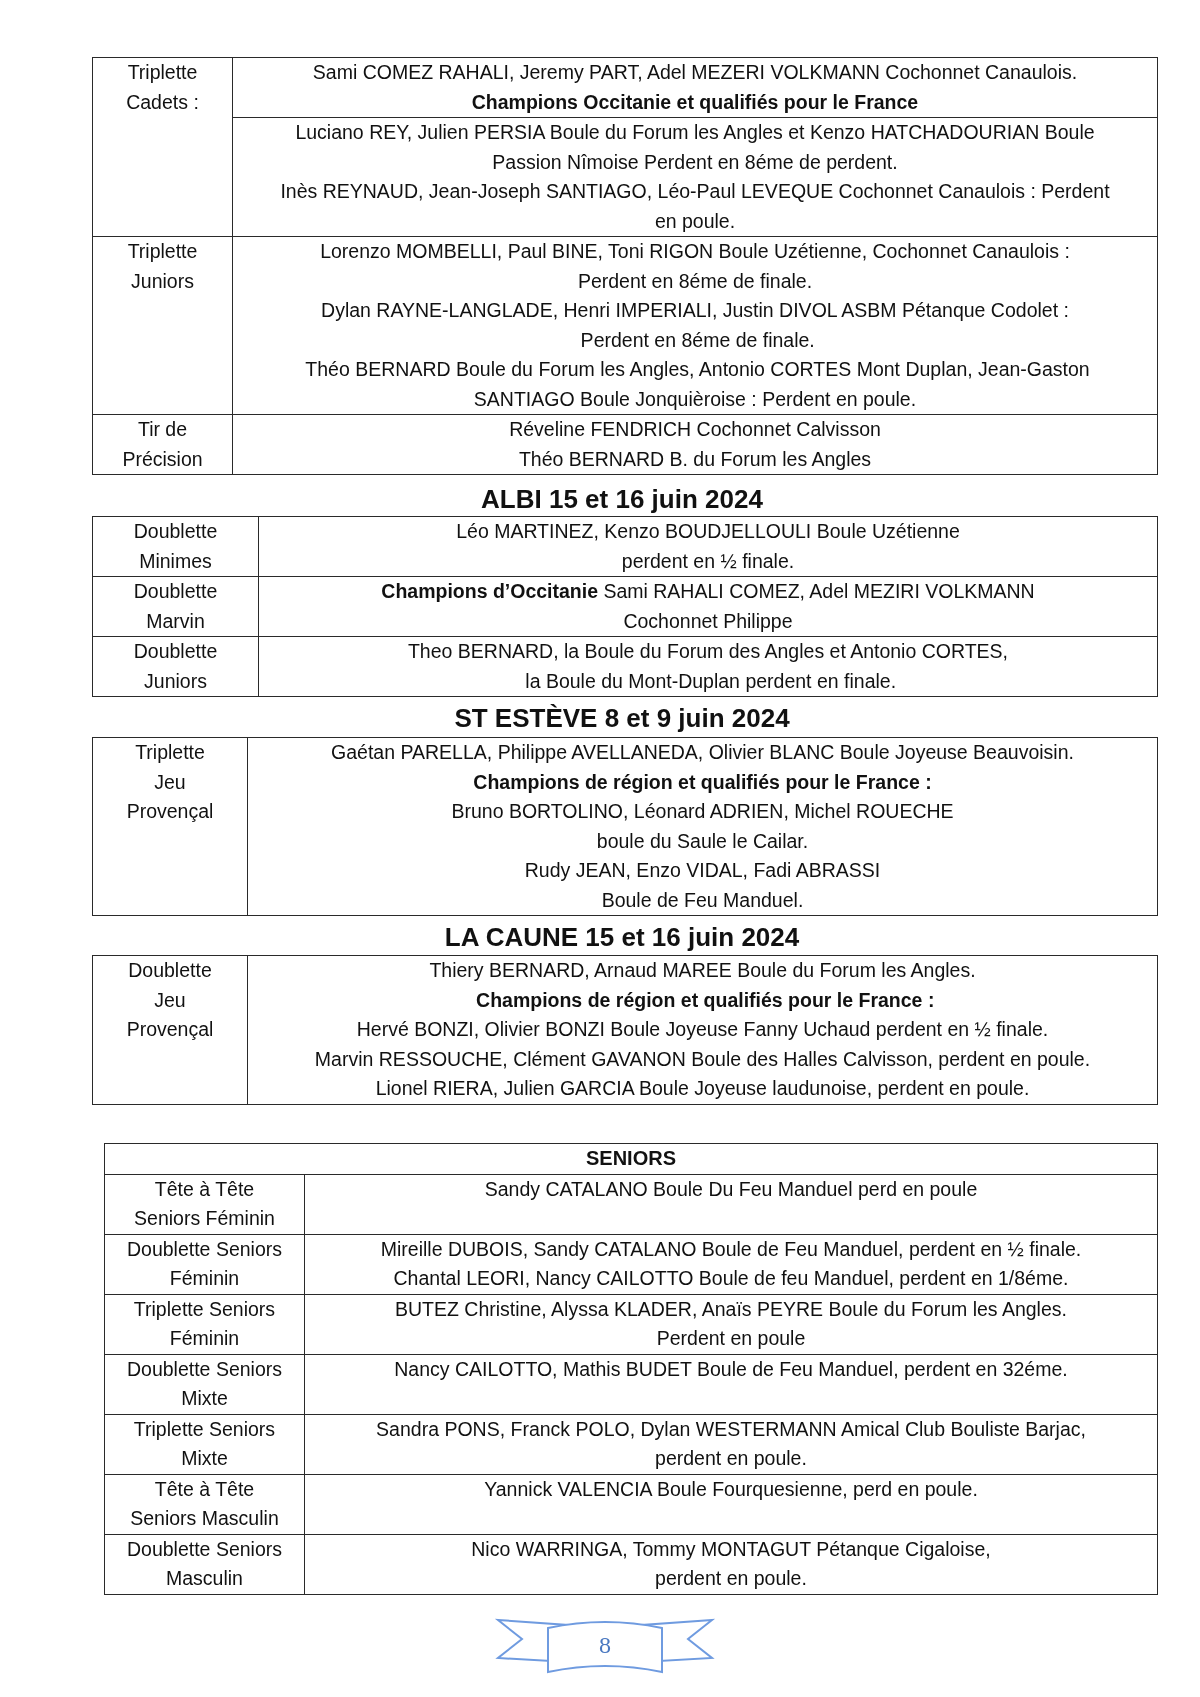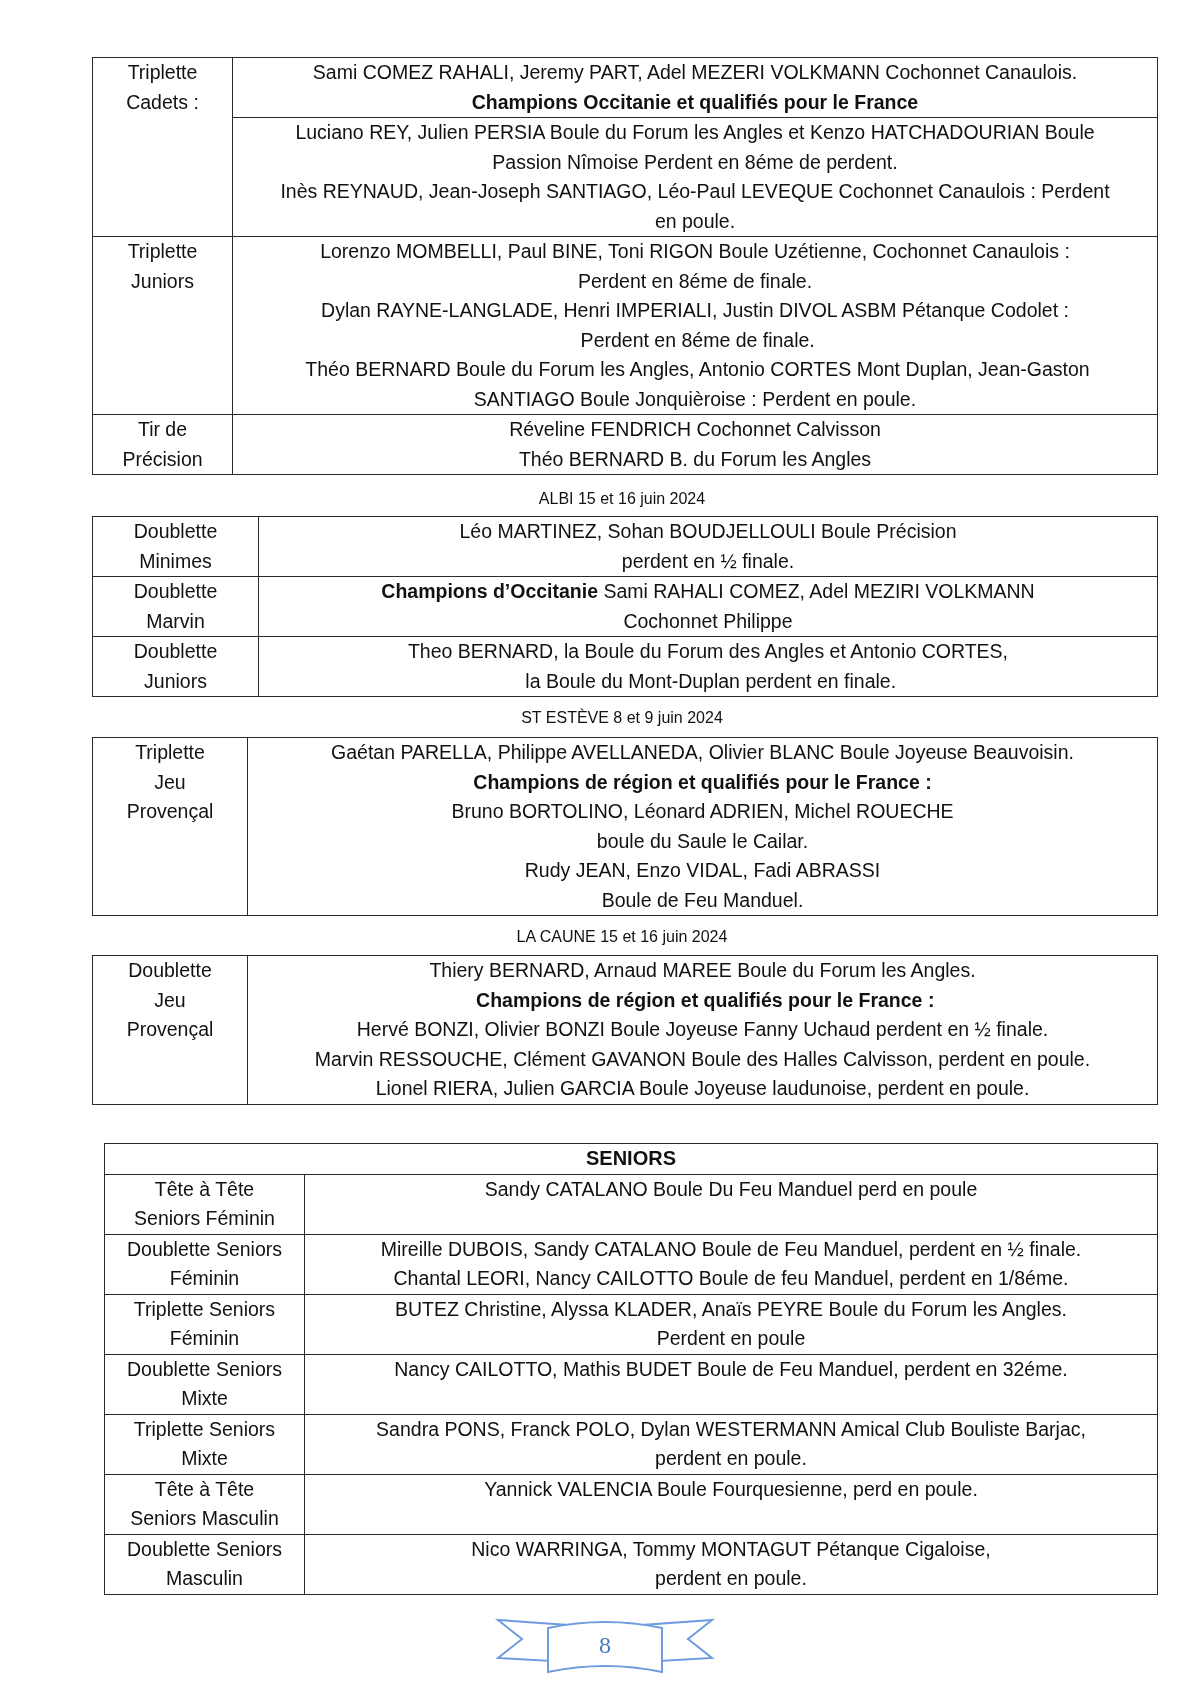--- a/index.html
+++ b/index.html
@@ -14,21 +14,21 @@
       font-size: 19.5px; line-height: 29.5px;
     }
     table.res td {
       border: 1.5px solid #2a2a2a; vertical-align: top; padding: 0 10px; text-align: center;
     }
     table.res td.cat { text-align: center; padding: 0 4px; }
     .line { display: block; white-space: nowrap; }
     .b { font-weight: bold; }
     .sec-title {
       position: absolute; left: 92px; width: 1060px; text-align: center;
-      font-weight: normal; font-size: 16px; line-height: 30px;
+      font-weight: bold; font-size: 26px; line-height: 30px;
     }
     .seniors-head { text-align: center; font-weight: bold; font-size: 20px; }
     .footer-ribbon { position: absolute; left: 490px; top: 1610px; width: 230px; height: 70px; }
     .footer-num {
       position: absolute; left: 0; width: 230px; top: 22px; text-align: center;
       font-family: "Liberation Serif", "DejaVu Serif", serif; font-size: 24px; color: #4a78c0;
     }
   </style>
 </head>
 <body>
@@ -92,21 +92,21 @@
         <col style="width:166px">
         <col>
       </colgroup>
     <tbody>
       <tr>
         <td class="cat">
           <span class="line">Doublette</span>
           <span class="line">Minimes</span>
         </td>
         <td>
-          <span class="line">Léo MARTINEZ, Sohan BOUDJELLOULI Boule Précision</span>
+          <span class="line">Léo MARTINEZ, Kenzo BOUDJELLOULI Boule Uzétienne</span>
           <span class="line">perdent en ½ finale.</span>
         </td>
       </tr>
       <tr>
         <td class="cat">
           <span class="line">Doublette</span>
           <span class="line">Marvin</span>
         </td>
         <td>
           <span class="line"><span class="b">Champions d’Occitanie</span><span style="white-space:pre"> Sami RAHALI COMEZ, Adel MEZIRI VOLKMANN</span></span>

